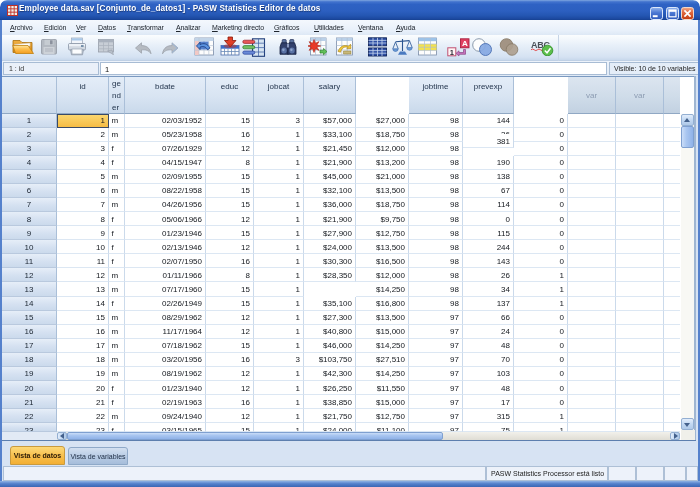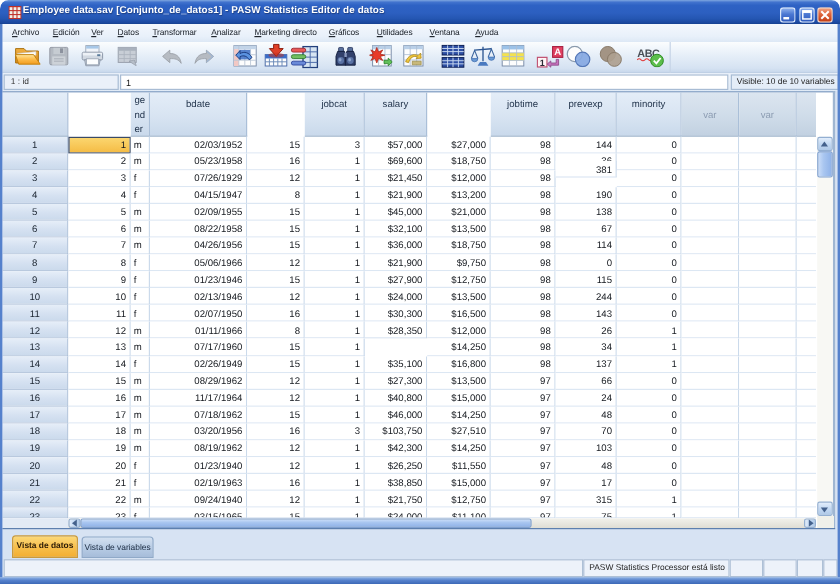--- a/index.html
+++ b/index.html
@@ -248,38 +248,41 @@
     </div>
  <div id="refbar">
   <div id="refL">1 : id</div>
   <div id="refE">1</div>
   <div id="refR">Visible: 10 de 10 variables</div>
  </div>
  <div id="dataarea">
 </div>
  <div id="gridclip">
 <div class="hc" style="left:0px;top:0.0px;width:55px;height:36.5px;"></div>
+<div class="hc hd" style="left:55px;top:0.0px;width:52px;height:36.5px;">
+        <span>id</span>
+      </div>
 <div class="hc hg" style="left:107px;top:0.0px;width:16px;height:36.5px;"><span>ge<br>nd<br>er</span></div>
 <div class="hc hd" style="left:123px;top:0.0px;width:81px;height:36.5px;">
         <span>bdate</span>
       </div>
+<div class="hc hd" style="left:204px;top:0.0px;width:48px;height:36.5px;">
+        <span>educ</span>
+      </div>
 <div class="hc hd" style="left:302px;top:0.0px;width:52px;height:36.5px;">
         <span>salary</span>
       </div>
 <div class="hc hd" style="left:252px;top:0.0px;width:50px;height:36.5px;">
         <span>jobcat</span>
       </div>
 <div class="hc hd" style="left:407px;top:0.0px;width:54px;height:36.5px;">
         <span>jobtime</span>
       </div>
 <div class="hc hd" style="left:461px;top:0.0px;width:51px;height:36.5px;">
         <span>prevexp</span>
-      </div>
-<div class="hc hd" style="left:512px;top:0.0px;width:54px;height:36.5px;">
-        <span>minority</span>
       </div>
 <div class="hc hv" style="left:566px;top:0.0px;width:48px;height:36.5px;">
         <span>var</span>
       </div>
 <div class="hc hv" style="left:614px;top:0.0px;width:48px;height:36.5px;">
         <span>var</span>
       </div>
 <div class="hc hv" style="left:662px;top:0.0px;width:17px;height:36.5px;"></div>
 <div class="rn" style="left:0px;top:36.5px;width:55px;height:14.08px;">1</div>
 <div class="dc ac" style="left:55px;top:36.5px;width:52px;height:14.08px;">1</div>
@@ -294,21 +297,21 @@
 <div class="dc dr" style="left:512px;top:36.5px;width:54px;height:14.08px;">0</div>
 <div class="dc" style="left:566px;top:36.5px;width:48px;height:14.08px;"></div>
 <div class="dc" style="left:614px;top:36.5px;width:48px;height:14.08px;"></div>
 <div class="dc" style="left:662px;top:36.5px;width:17px;height:14.08px;"></div>
 <div class="rn" style="left:0px;top:50.58px;width:55px;height:14.08px;">2</div>
 <div class="dc dr" style="left:55px;top:50.58px;width:52px;height:14.08px;">2</div>
 <div class="dc dl" style="left:107px;top:50.58px;width:16px;height:14.08px;">m</div>
 <div class="dc dr" style="left:123px;top:50.58px;width:81px;height:14.08px;">05/23/1958</div>
 <div class="dc dr" style="left:204px;top:50.58px;width:48px;height:14.08px;">16</div>
 <div class="dc dr" style="left:252px;top:50.58px;width:50px;height:14.08px;">1</div>
-<div class="dc dr" style="left:302px;top:50.58px;width:52px;height:14.08px;">$69,600</div>
+<div class="dc dr" style="left:302px;top:50.58px;width:52px;height:14.08px;">$33,100</div>
 <div class="dc dr" style="left:354px;top:50.58px;width:53px;height:14.08px;">$18,750</div>
 <div class="dc dr" style="left:407px;top:50.58px;width:54px;height:14.08px;">98</div>
 <div class="dc dr" style="left:461px;top:50.58px;width:51px;height:14.08px;">36</div>
 <div class="dc dr" style="left:512px;top:50.58px;width:54px;height:14.08px;">0</div>
 <div class="dc" style="left:566px;top:50.58px;width:48px;height:14.08px;"></div>
 <div class="dc" style="left:614px;top:50.58px;width:48px;height:14.08px;"></div>
 <div class="dc" style="left:662px;top:50.58px;width:17px;height:14.08px;"></div>
 <div class="rn" style="left:0px;top:64.66px;width:55px;height:14.08px;">3</div>
 <div class="dc dr" style="left:55px;top:64.66px;width:52px;height:14.08px;">3</div>
 <div class="dc dl" style="left:107px;top:64.66px;width:16px;height:14.08px;">f</div>

